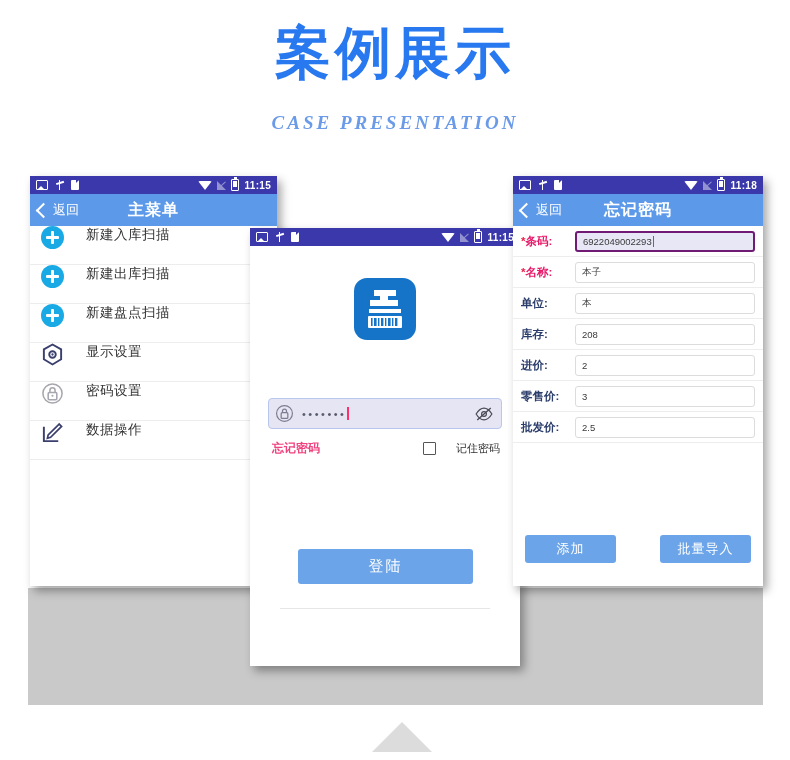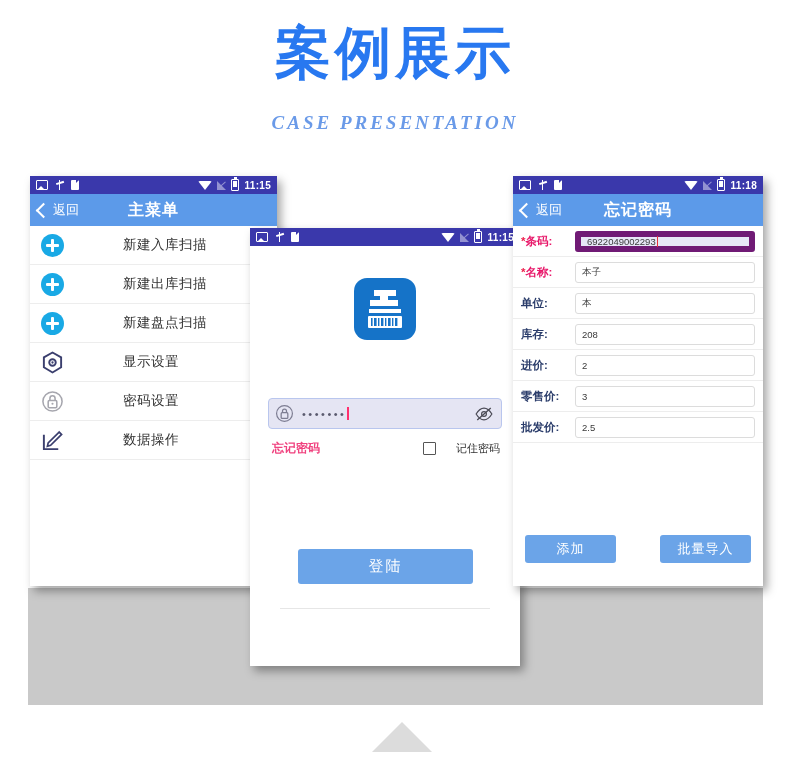--- a/index.html
+++ b/index.html
@@ -66,21 +66,21 @@
   }
   .tb-back{display:flex;align-items:center;gap:3px;margin-left:8px;font-size:13px;}
   .chev{width:9px;height:9px;border-left:2px solid #fff;border-bottom:2px solid #fff;
     transform:rotate(45deg);margin-right:1px;}
   .tb-title{position:absolute;left:0;right:0;text-align:center;font-size:16px;font-weight:bold;
     letter-spacing:1px;pointer-events:none;}
 
   
   #phone-menu{left:30px;top:176px;width:247px;height:410px;}
   .menu-list{background:#fff;}
-  .menu-row{display:flex;align-items:center;height:38px;border-bottom:1px solid #ededed;padding-left:11px;gap:37px;}
+  .menu-row{display:flex;height:38px;border-bottom:1px solid #ededed;padding-left:11px;}
   .menu-row .label{margin-left:22px;font-size:13.5px;color:#333;letter-spacing:.5px;}
   .ico-plus{width:23px;height:23px;border-radius:50%;background:#19a9e5;position:relative;flex:none;}
   .ico-plus:before{content:"";position:absolute;left:5px;top:10.3px;width:13px;height:3px;background:#fff;border-radius:1px;}
   .ico-plus:after{content:"";position:absolute;left:10px;top:5.2px;width:3px;height:13px;background:#fff;border-radius:1px;}
   .ico-hex{width:23px;height:23px;flex:none;position:relative;}
   .ico-hex svg{display:block;}
   .ico-lock{width:23px;height:23px;flex:none;}
   .ico-edit{width:23px;height:23px;flex:none;}
 
   
@@ -119,21 +119,21 @@
   #phone-form{left:513px;top:176px;width:250px;height:410px;}
   .form-body{background:#fff;}
   .form-row{display:flex;align-items:center;height:30px;border-bottom:1px solid #ededed;padding:0 8px;}
   .form-label{width:54px;font-size:11.5px;color:#2b3d6b;font-weight:bold;flex:none;text-align:left;}
   .form-label.req{color:#e8186a;}
   .form-label .star{color:#ee1f4b;}
   .form-input{
     flex:1;height:21px;background:#fff;border:1px solid #dcdcdc;border-radius:3px;
     display:flex;align-items:center;padding-left:6px;font-size:9.5px;color:#3a3a3a;box-sizing:border-box;
   }
-  .form-input.focused{background:#e7e7f6;border:6px solid #701a75;}
+  .form-input.focused{background:#e7e7f6;border:2px solid #701a75;}
   .form-caret{width:1.4px;height:11px;background:#e8313b;margin-left:1px;}
   .form-actions{display:flex;gap:14px;padding:22px 12px 0 12px;}
   .act-btn{
     flex:1;height:28px;background:#6ba4e8;border-radius:3px;color:#fff;font-size:13px;
     display:flex;align-items:center;justify-content:center;letter-spacing:1px;
   }
 </style>
 </head>
 <body>
 

